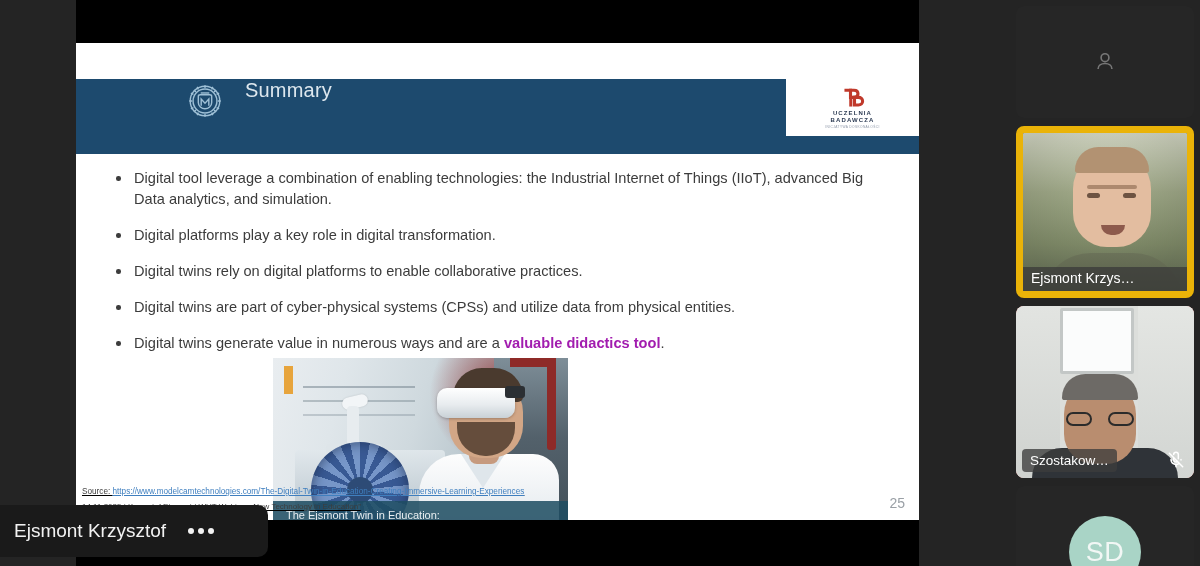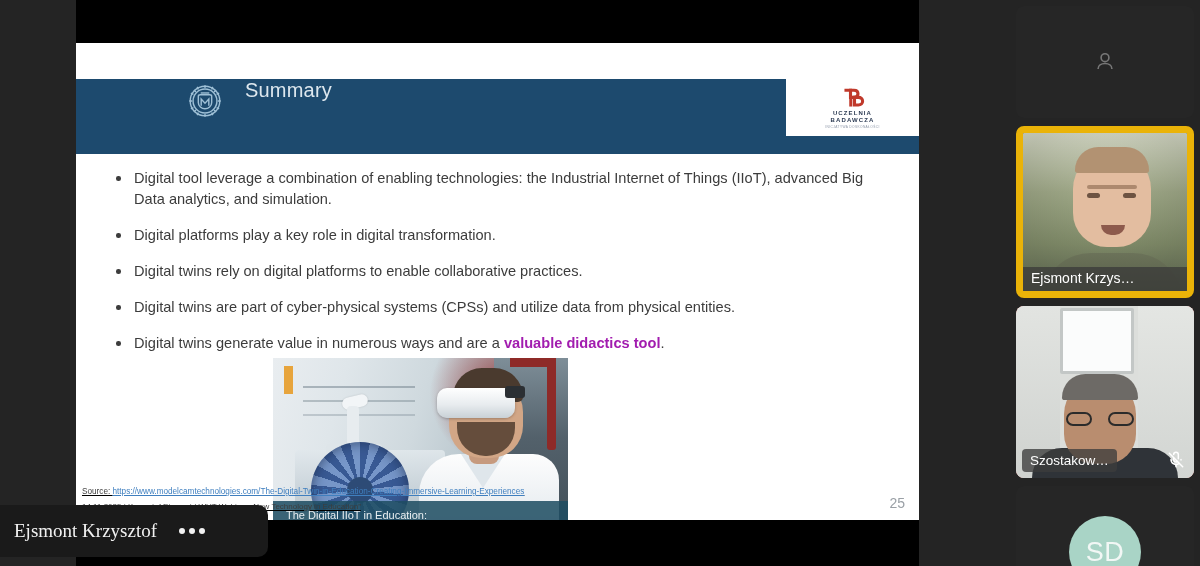--- a/index.html
+++ b/index.html
@@ -290,21 +290,20 @@
   .presenter-chip {
     position: absolute;
     left: 0; top: 505px;
     width: 268px; height: 52px;
     background: #1a1a1a;
     border-radius: 0 10px 10px 0;
     display: flex;
     align-items: center;
     padding: 0 14px 0 14px;
     gap: 20px;
-    font-family: Liberation Serif, serif;
   }
   .presenter-name {
     color: #f2f2f2;
     font-size: 19px;
     font-weight: 400;
     white-space: nowrap;
   }
   .more-dots {
     display: flex; gap: 4px; align-items: center;
     padding: 6px 2px;
@@ -554,21 +553,21 @@
             <div class="shirt"></div>
             <div class="collar"></div>
             <div class="neck"></div>
             <div class="head"></div>
             <div class="beard"></div>
             <div class="hair"></div>
             <div class="vr"></div>
             <div class="vr-strap"></div>
           </div>
           <div class="photo-caption">
-            <div class="cap-small">The Digital IIoT in Education:</div>
+            <div class="cap-small">The Ejsmont Twin in Education:</div>
           </div>
         </div>
       </div>
 
       <div class="slide-footer">
         <div class="src-line">
           <span>Source: </span><span class="src-url">https://www.modelcamtechnologies.com/The-Digital-Twin-in-Education-Creating-Immersive-Learning-Experiences</span>
         </div>
         <div class="foot-line">14.11.2025 | Krzysztof Ejsmont | WUT Webinar „New Technology in Education”</div>
         <div class="slide-num">25</div>

